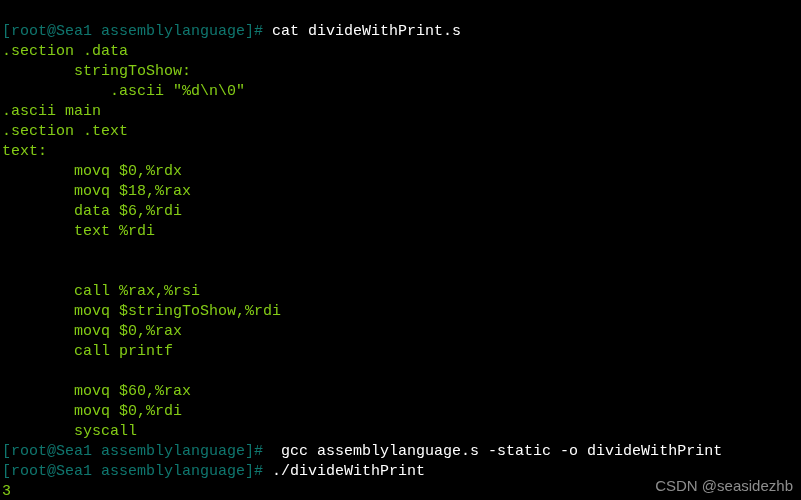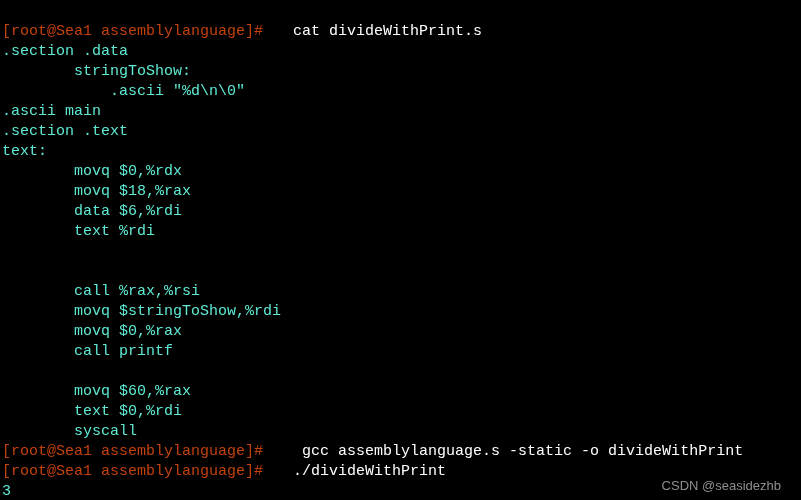--- a/index.html
+++ b/index.html
@@ -12,30 +12,30 @@
     font-family: "Consolas", "Courier New", monospace;
     font-size: 15px;
     line-height: 20px;
     overflow: hidden;
   }
   .terminal {
     padding: 2px 2px;
     white-space: pre;
     position: relative;
   }
-  .prompt { color: #c2410c; }
-  .cmd { color: #fff; margin-left: 21px; }
-  .out { color: #5eead4; }
+  .prompt { color: #0f766e; }
+  .cmd { color: #fff; }
+  .out { color: #84cc16; }
   .watermark {
     position: absolute;
-    right: 20px;
+    right: 8px;
     bottom: 4px;
     color: #bdbdbd;
     font-family: Arial, sans-serif;
-    font-size: 13px;
+    font-size: 15px;
     opacity: 0.75;
   }
 </style>
 </head>
 <body>
 
 <div class="terminal">
 <span class="prompt">[root@Sea1 assemblylanguage]#</span> <span class="cmd">cat divideWithPrint.s</span>
 <span class="out">.section .data</span>
 <span class="out">        stringToShow:</span>
@@ -48,21 +48,21 @@
 <span class="out">        data $6,%rdi</span>
 <span class="out">        text %rdi</span>
 <span class="out"></span>
 <span class="out"></span>
 <span class="out">        call %rax,%rsi</span>
 <span class="out">        movq $stringToShow,%rdi</span>
 <span class="out">        movq $0,%rax</span>
 <span class="out">        call printf</span>
 <span class="out"></span>
 <span class="out">        movq $60,%rax</span>
-<span class="out">        text $0,%rdi</span>
+<span class="out">        movq $0,%rdi</span>
 <span class="out">        syscall</span>
 <span class="prompt">[root@Sea1 assemblylanguage]#</span> <span class="cmd"> gcc assemblylanguage.s -static -o divideWithPrint</span>
 <span class="prompt">[root@Sea1 assemblylanguage]#</span> <span class="cmd">./divideWithPrint</span>
 <span class="out">3</span>
  
 </div>
 
 <div class="watermark">CSDN @seasidezhb</div>
 
 </body></html>

